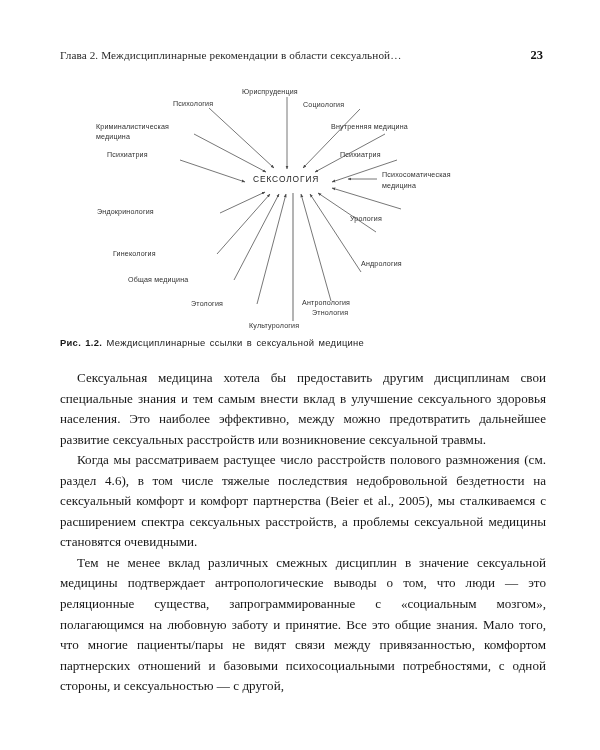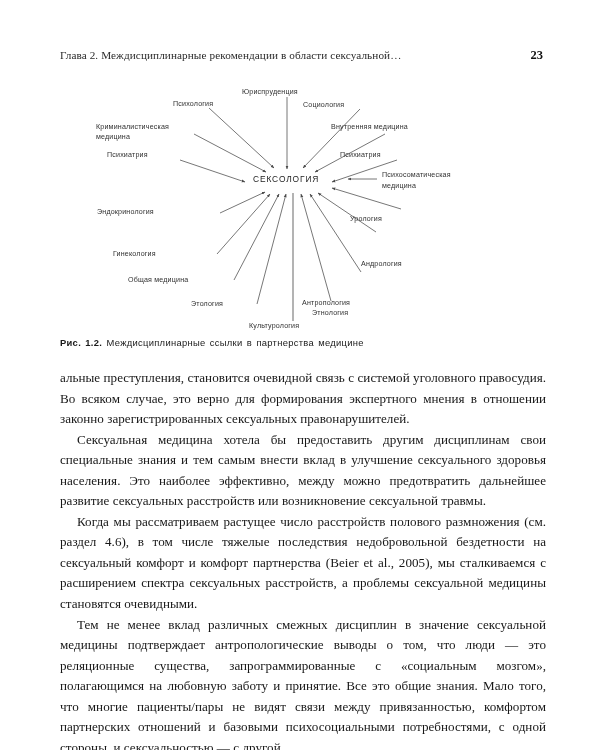--- a/index.html
+++ b/index.html
@@ -212,23 +212,22 @@
 
       <text class="fig-label" x="242" y="229">Антропология</text>
       <text class="fig-label" x="252" y="239">Этнология</text>
 
       <text class="fig-label" x="189" y="252">Культурология</text>
     </svg>
   </div>
 
   <div class="caption">
     <span class="caption-num">Рис. 1.2.</span>
-    <span class="caption-text">Междисциплинарные ссылки в партнерства медицине</span>
+    <span class="caption-text">Междисциплинарные ссылки в сексуальной медицине</span>
   </div>
 
   <div class="body-text">
-    <p class="no-indent">альные преступления, становится очевидной связь с системой уголовного правосудия. Во всяком случае, это верно для формирования экспертного мнения в отношении законно зарегистрированных сексуальных правонарушителей.</p>
     <p>Сексуальная медицина хотела бы предоставить другим дисциплинам свои специальные знания и тем самым внести вклад в улучшение сексуального здоровья населения. Это наиболее эффективно, между можно предотвратить дальнейшее развитие сексуальных расстройств или возникновение сексуальной травмы.</p>
     <p>Когда мы рассматриваем растущее число расстройств полового размножения (см. раздел 4.6), в том числе тяжелые последствия недобровольной бездетности на сексуальный комфорт и комфорт партнерства (Beier et al., 2005), мы сталкиваемся с расширением спектра сексуальных расстройств, а проблемы сексуальной медицины становятся очевидными.</p>
     <p>Тем не менее вклад различных смежных дисциплин в значение сексуальной медицины подтверждает антропологические выводы о том, что люди — это реляционные существа, запрограммированные с «социальным мозгом», полагающимся на любовную заботу и принятие. Все это общие знания. Мало того, что многие пациенты/пары не видят связи между привязанностью, комфортом партнерских отношений и базовыми психосоциальными потребностями, с одной стороны, и сексуальностью — с другой,</p>
   </div>
 
 </div>
 
 </body></html>

